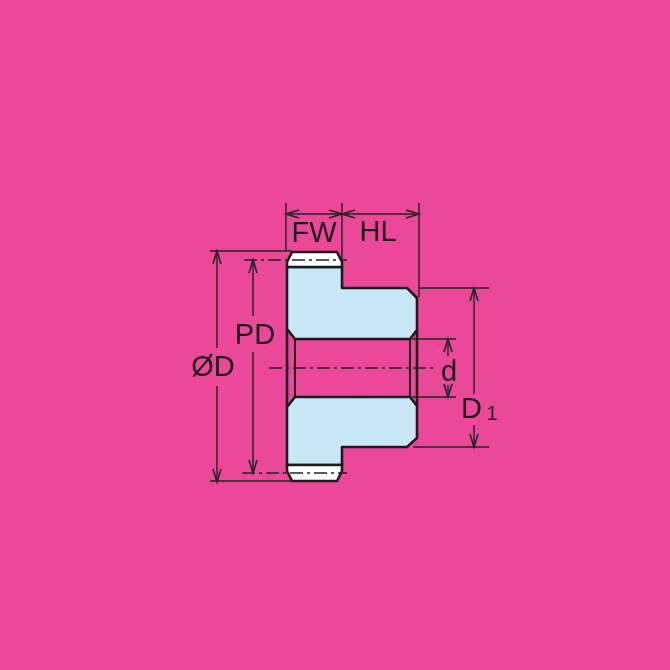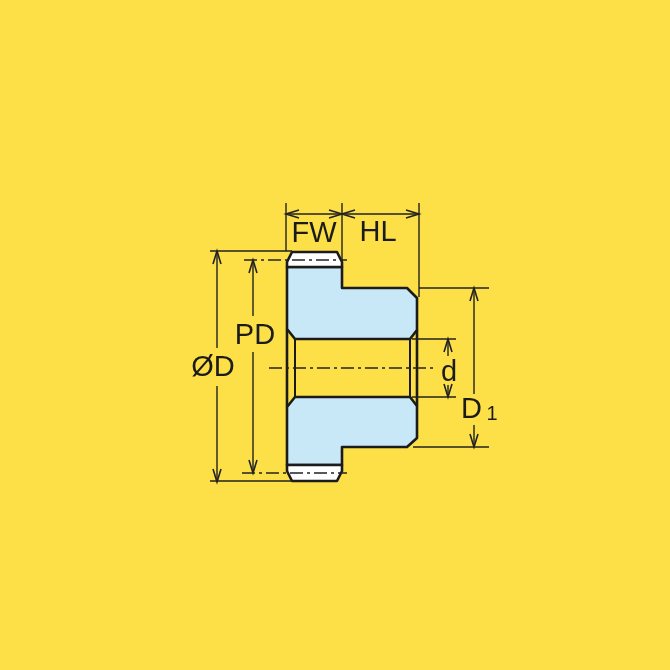--- a/index.html
+++ b/index.html
@@ -7,21 +7,21 @@
     padding: 0;
     background: #ffffff;
     width: 670px;
     height: 670px;
     font-family: "Liberation Sans", sans-serif;
   }
   .stage {
     position: relative;
     width: 670px;
     height: 670px;
-    background: #fde047;
+    background: #ec4899;
     overflow: hidden;
   }
   svg { display: block; }
   text {
     font-family: "Liberation Sans", sans-serif;
     fill: #1b1b1b;
   }
   .dim-label { font-size: 29px; }
   .dim-label-sub { font-size: 20px; }
 </style>

